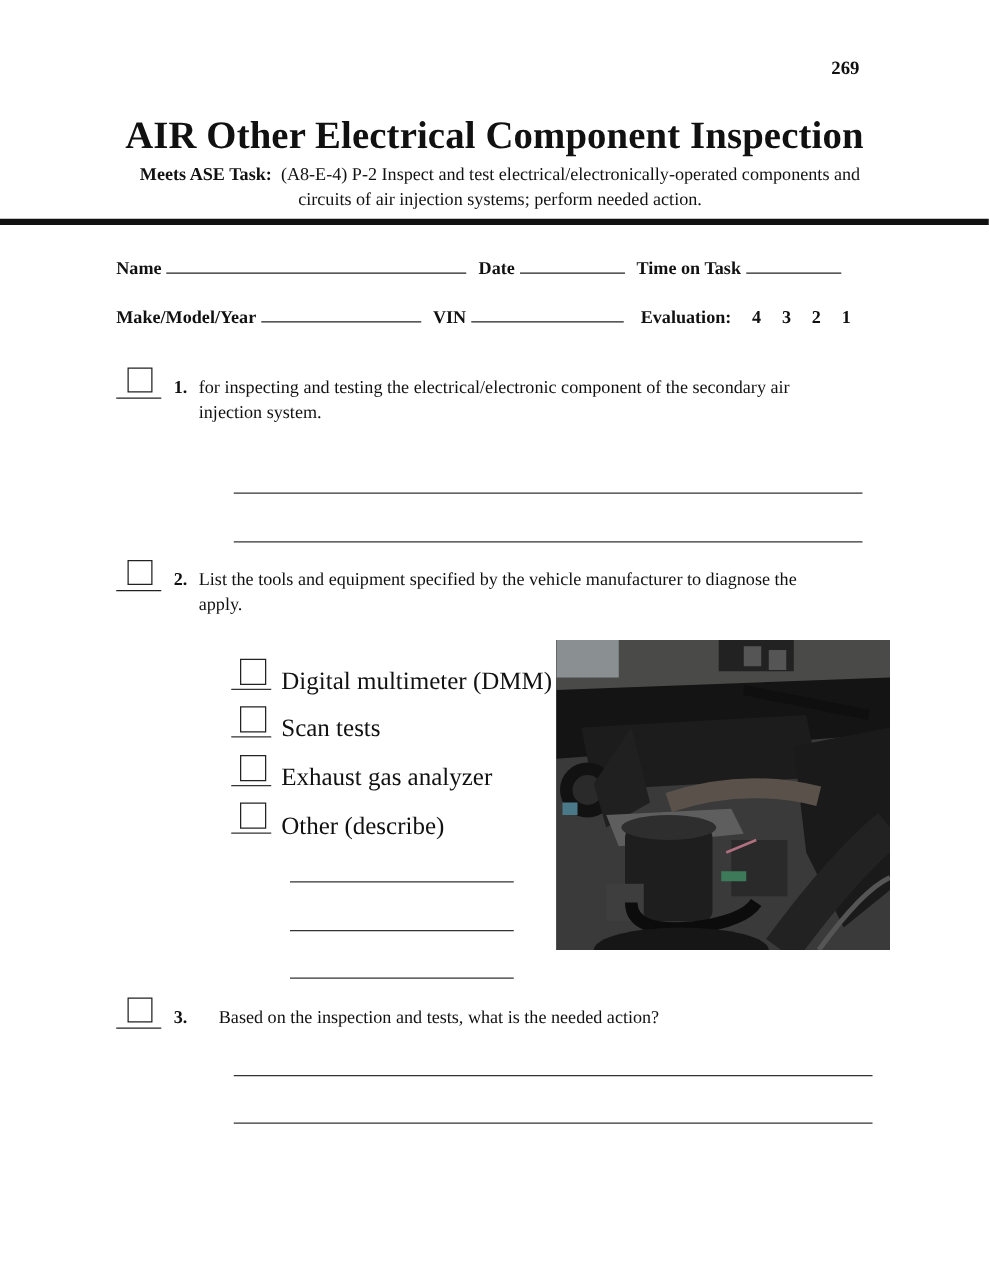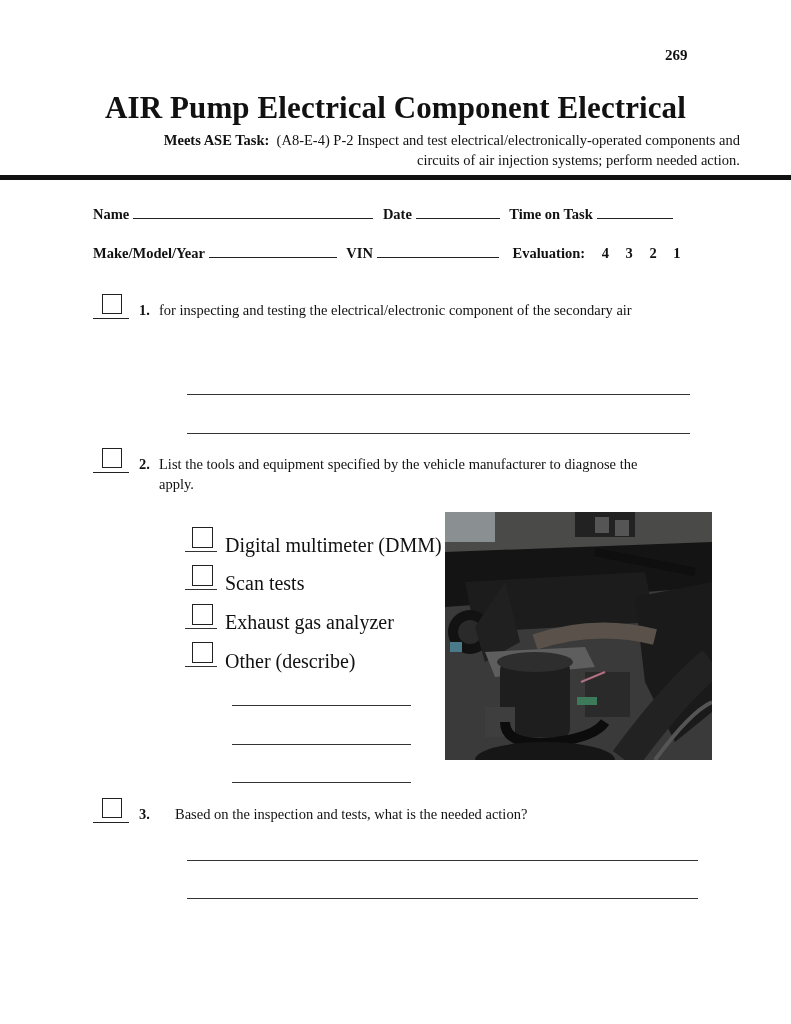--- a/index.html
+++ b/index.html
@@ -1,21 +1,21 @@
 <!DOCTYPE html>
 <html><head>
 <meta charset="utf-8">
 <style>
   html, body { margin: 0; padding: 0; background: #ffffff; }
   body { width: 791px; height: 1024px; position: relative; overflow: hidden;
          font-family: "Liberation Serif", "DejaVu Serif", serif; color: #111; }
   .abs { position: absolute; }
   .page-number { left: 665px; top: 47px; width: 52px; font-size: 15px; font-weight: bold; }
   .title { left: 0; width: 791px; top: 90px; text-align: center; font-size: 31px; font-weight: bold; letter-spacing: 0.1px; }
-  .task { left: 60px; width: 680px; top: 130px; text-align: right; font-size: 14.5px; line-height: 20px; }
+  .task { left: 60px; width: 680px; top: 130px; text-align: center; font-size: 14.5px; line-height: 20px; }
   .task b { font-weight: bold; }
   .rule { left: 0; top: 175px; width: 791px; height: 5px; background: #111; }
   .field-row { left: 93px; font-size: 14.5px; font-weight: bold; white-space: nowrap; }
   .blank { display: inline-block; border-bottom: 1px solid #222; height: 14px; vertical-align: baseline; margin: 0 6px 0 4px; }
   .eval-num { display: inline-block; margin-left: 13px; }
   .chk-wrap { width: 36px; height: 26px; }
   .chk { position: absolute; left: 9px; top: 0; width: 20px; height: 20px; border: 1.5px solid #222; box-sizing: border-box; background: #fff; cursor: pointer; }
   .chk-line { position: absolute; left: 0; top: 24px; width: 36px; height: 1px; background: #222; }
   .item-num { font-weight: bold; font-size: 14.5px; }
   .item-text { font-size: 14.5px; line-height: 19.5px; }
@@ -23,21 +23,21 @@
   .sub-chk-wrap { width: 32px; height: 26px; }
   .sub-chk { position: absolute; left: 7px; top: 0; width: 21px; height: 21px; border: 1.5px solid #222; box-sizing: border-box; cursor: pointer; }
   .sub-chk-line { position: absolute; left: 0; top: 24px; width: 32px; height: 1px; background: #333; }
   .sub-label { font-size: 20px; }
   .photo { left: 445px; top: 512px; width: 267px; height: 248px; overflow: hidden; background: #2b2b2b; }
 </style>
 </head>
 <body>
 
 <div class="abs page-number">269</div>
-<div class="abs title">AIR Pump Electrical Component Electrical</div>
+<div class="abs title">AIR Other Electrical Component Inspection</div>
 <div class="abs task">
   <div><b>Meets ASE Task:</b>&nbsp; <span>(A8-E-4) P-2  Inspect and test electrical/electronically-operated components and</span></div>
   <div>circuits of air injection systems; perform needed action.</div>
 </div>
 <div class="abs rule"></div>
 
 <div class="abs field-row" style="top:204px;">
   <span>Name</span><span class="blank" style="width:240px;"></span>
   <span>Date</span><span class="blank" style="width:84px;"></span>
   <span>Time on Task</span><span class="blank" style="width:76px;"></span>
@@ -52,20 +52,21 @@
   <span class="eval-num">1</span>
 </div>
 
 <div class="abs chk-wrap" style="left:93px; top:294px;">
   <div class="chk"></div>
   <div class="chk-line"></div>
 </div>
 <div class="abs item-num" style="left:139px; top:302px;">1.</div>
 <div class="abs item-text" style="left:159px; top:301px; width:560px;">
   <div>for inspecting and testing the electrical/electronic component of the secondary air</div>
+  <div>injection system.</div>
 </div>
 <div class="abs ans-line" style="left:187px; top:394px; width:503px;"></div>
 <div class="abs ans-line" style="left:187px; top:433px; width:503px;"></div>
 
 <div class="abs chk-wrap" style="left:93px; top:448px;">
   <div class="chk"></div>
   <div class="chk-line"></div>
 </div>
 <div class="abs item-num" style="left:139px; top:456px;">2.</div>
 <div class="abs item-text" style="left:159px; top:455px; width:560px;">

